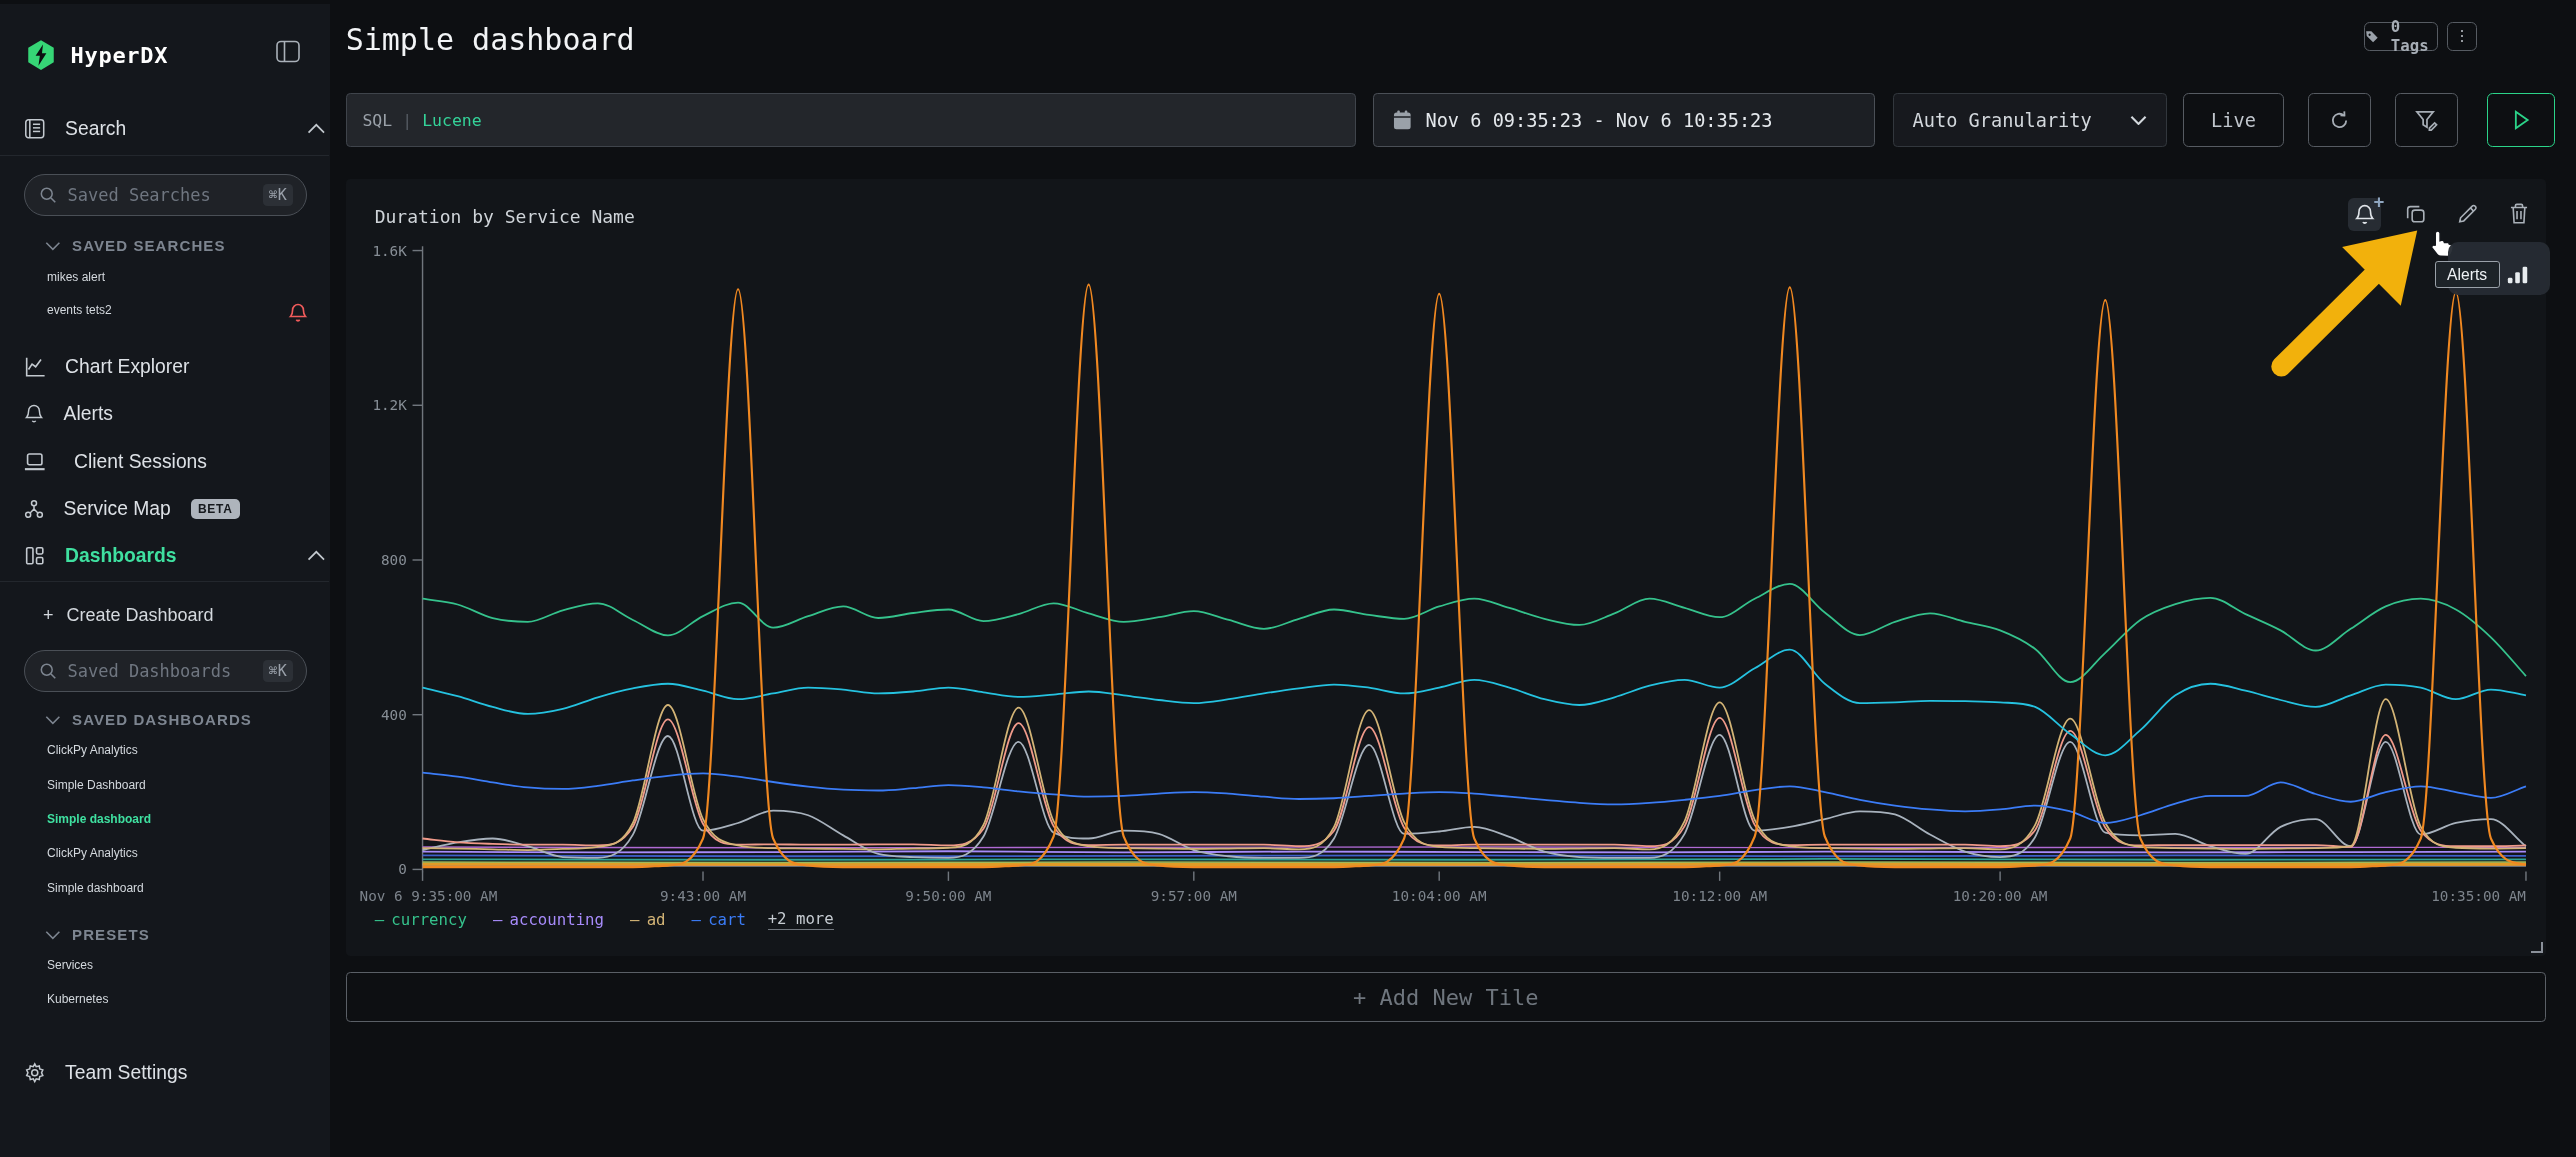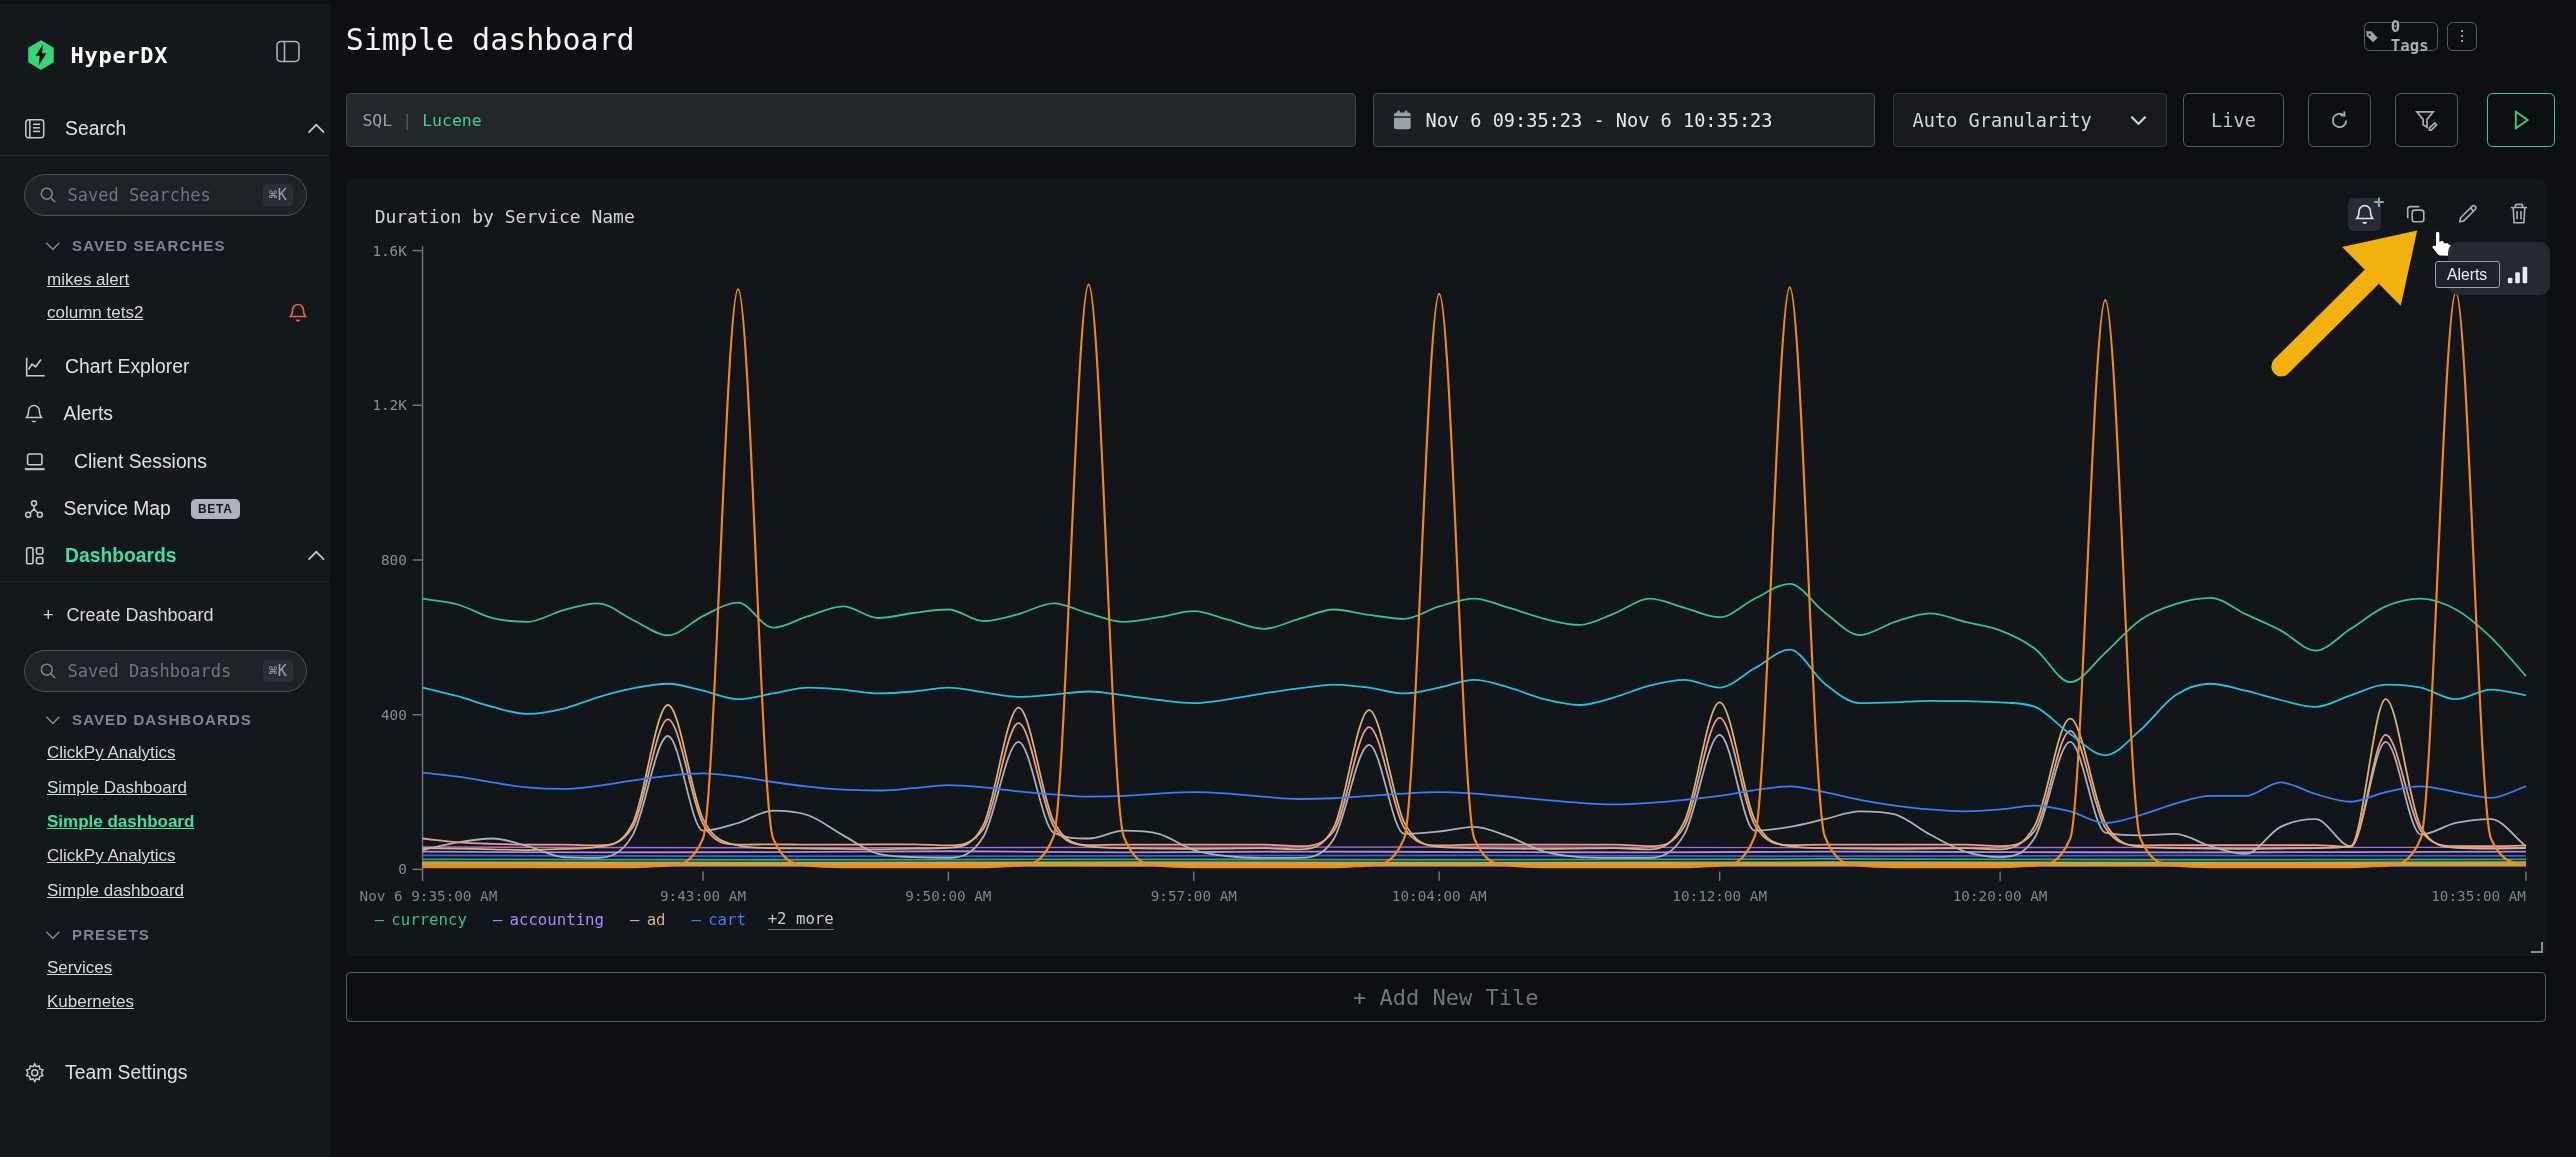--- a/index.html
+++ b/index.html
@@ -13,21 +13,21 @@
   .brand-row { left:23.6px; top:34px; display:flex; align-items:center; gap:13px; }
   .brand-name { font-family:"DejaVu Sans Mono","Liberation Mono",monospace; font-weight:bold; font-size:22px; color:#fff; letter-spacing:0.7px; }
   .collapse-btn { left:276px; top:36px; cursor:pointer; }
   .sb-row { display:flex; align-items:center; gap:20px; color:#dde1e6; font-size:19.3px; }
   .sb-chevron { position:absolute; left:283px; }
   .pill { position:absolute; left:23.6px; width:283px; height:42px; background:#1f2227; border:0.7px solid #4a4f56; border-radius:21px; display:flex; align-items:center; padding:0 13px 0 14.3px; gap:10px; }
   .pill input { flex:1; background:transparent; border:0; outline:none; color:#aab1b9; font-size:17px; font-family:"DejaVu Sans Mono","Liberation Mono",monospace; min-width:0; }
   .pill input::placeholder { color:#6f7680; }
   .kbd { font-size:15px; color:#9aa1aa; background:#2c3036; border-radius:4.3px; padding:2.1px 5.7px; }
   .sec-head { position:absolute; display:flex; align-items:center; gap:11.4px; color:#7d8590; font-size:15px; letter-spacing:1.1px; font-weight:bold; }
-  .sb-item { position:absolute; left:47px; color:#d4d9de; font-size:17px; cursor:pointer;text-decoration:underline; }
+  .sb-item { position:absolute; left:47px; color:#d4d9de; font-size:12px; cursor:pointer; }
   .sb-item.active { color:#3fe0a0; font-weight:bold; }
   .divider { position:absolute; left:0; width:329px; border-top:0.7px solid #23272d; }
   .badge { background:#aeb4bc; color:#16191d; font-size:12px; font-weight:bold; padding:2.9px 7.2px; border-radius:5px; letter-spacing:0.7px; }
 
   
   .main { position:absolute; left:330px; top:0; right:0; bottom:0; background:#0d0f12; }
   .page-title { position:absolute; left:15.7px; top:21.5px; font-size:30px; color:#f2f4f6; font-family:"DejaVu Sans Mono","Liberation Mono",monospace; }
   .btn { border:0.7px solid #565b62; border-radius:5.7px; background:transparent; color:#a6adb5; display:flex; align-items:center; justify-content:center; cursor:pointer; }
   .tags-btn { position:absolute; left:2034px; top:21.5px; width:74px; height:29px; gap:12px; font-size:15.7px; font-weight:bold; font-family:"DejaVu Sans Mono","Liberation Mono",monospace; }
   .kebab-btn { position:absolute; left:2117px; top:21.5px; width:30px; height:29px; }
@@ -107,21 +107,21 @@
     <span class="kbd mono">⌘K</span>
   </div>
 
   <div class="sec-head" style="left:45px; top:233px;">
     <svg class="ic" width="15.7" height="10" viewBox="0 0 24 14" fill="none" stroke="#7d8590" stroke-width="2.4">
         <path d="M2 2 12 12 22 2"></path>
       </svg>
     <span>SAVED SEARCHES</span>
   </div>
   <div class="sb-item" style="top:266px;">mikes alert</div>
-  <div class="sb-item" style="top:299px;">column tets2</div>
+  <div class="sb-item" style="top:299px;">events tets2</div>
   <div class="sb-abs" style="left:288px; top:298px;">
     <svg class="ic" width="20" height="21.5" viewBox="0 0 24 26" fill="none" stroke="#f05b5b" stroke-width="2">
       <path d="M12 3 a6.5 6.5 0 0 1 6.5 6.5 c0 5 1.5 7 2.5 8 H3 c1-1 2.5-3 2.5-8 A6.5 6.5 0 0 1 12 3z"></path>
       <path d="M10 21.5 a2.2 2.2 0 0 0 4 0" fill="#f05b5b"></path>
     </svg>
   </div>
 
   <div class="sb-abs sb-row" style="left:23.6px; top:352px;">
     <svg class="ic" width="21.5" height="21.5" viewBox="0 0 24 24" fill="none" stroke="#c3c9cf" stroke-width="1.8">
       <path d="M3 2 V22 H23"></path>

